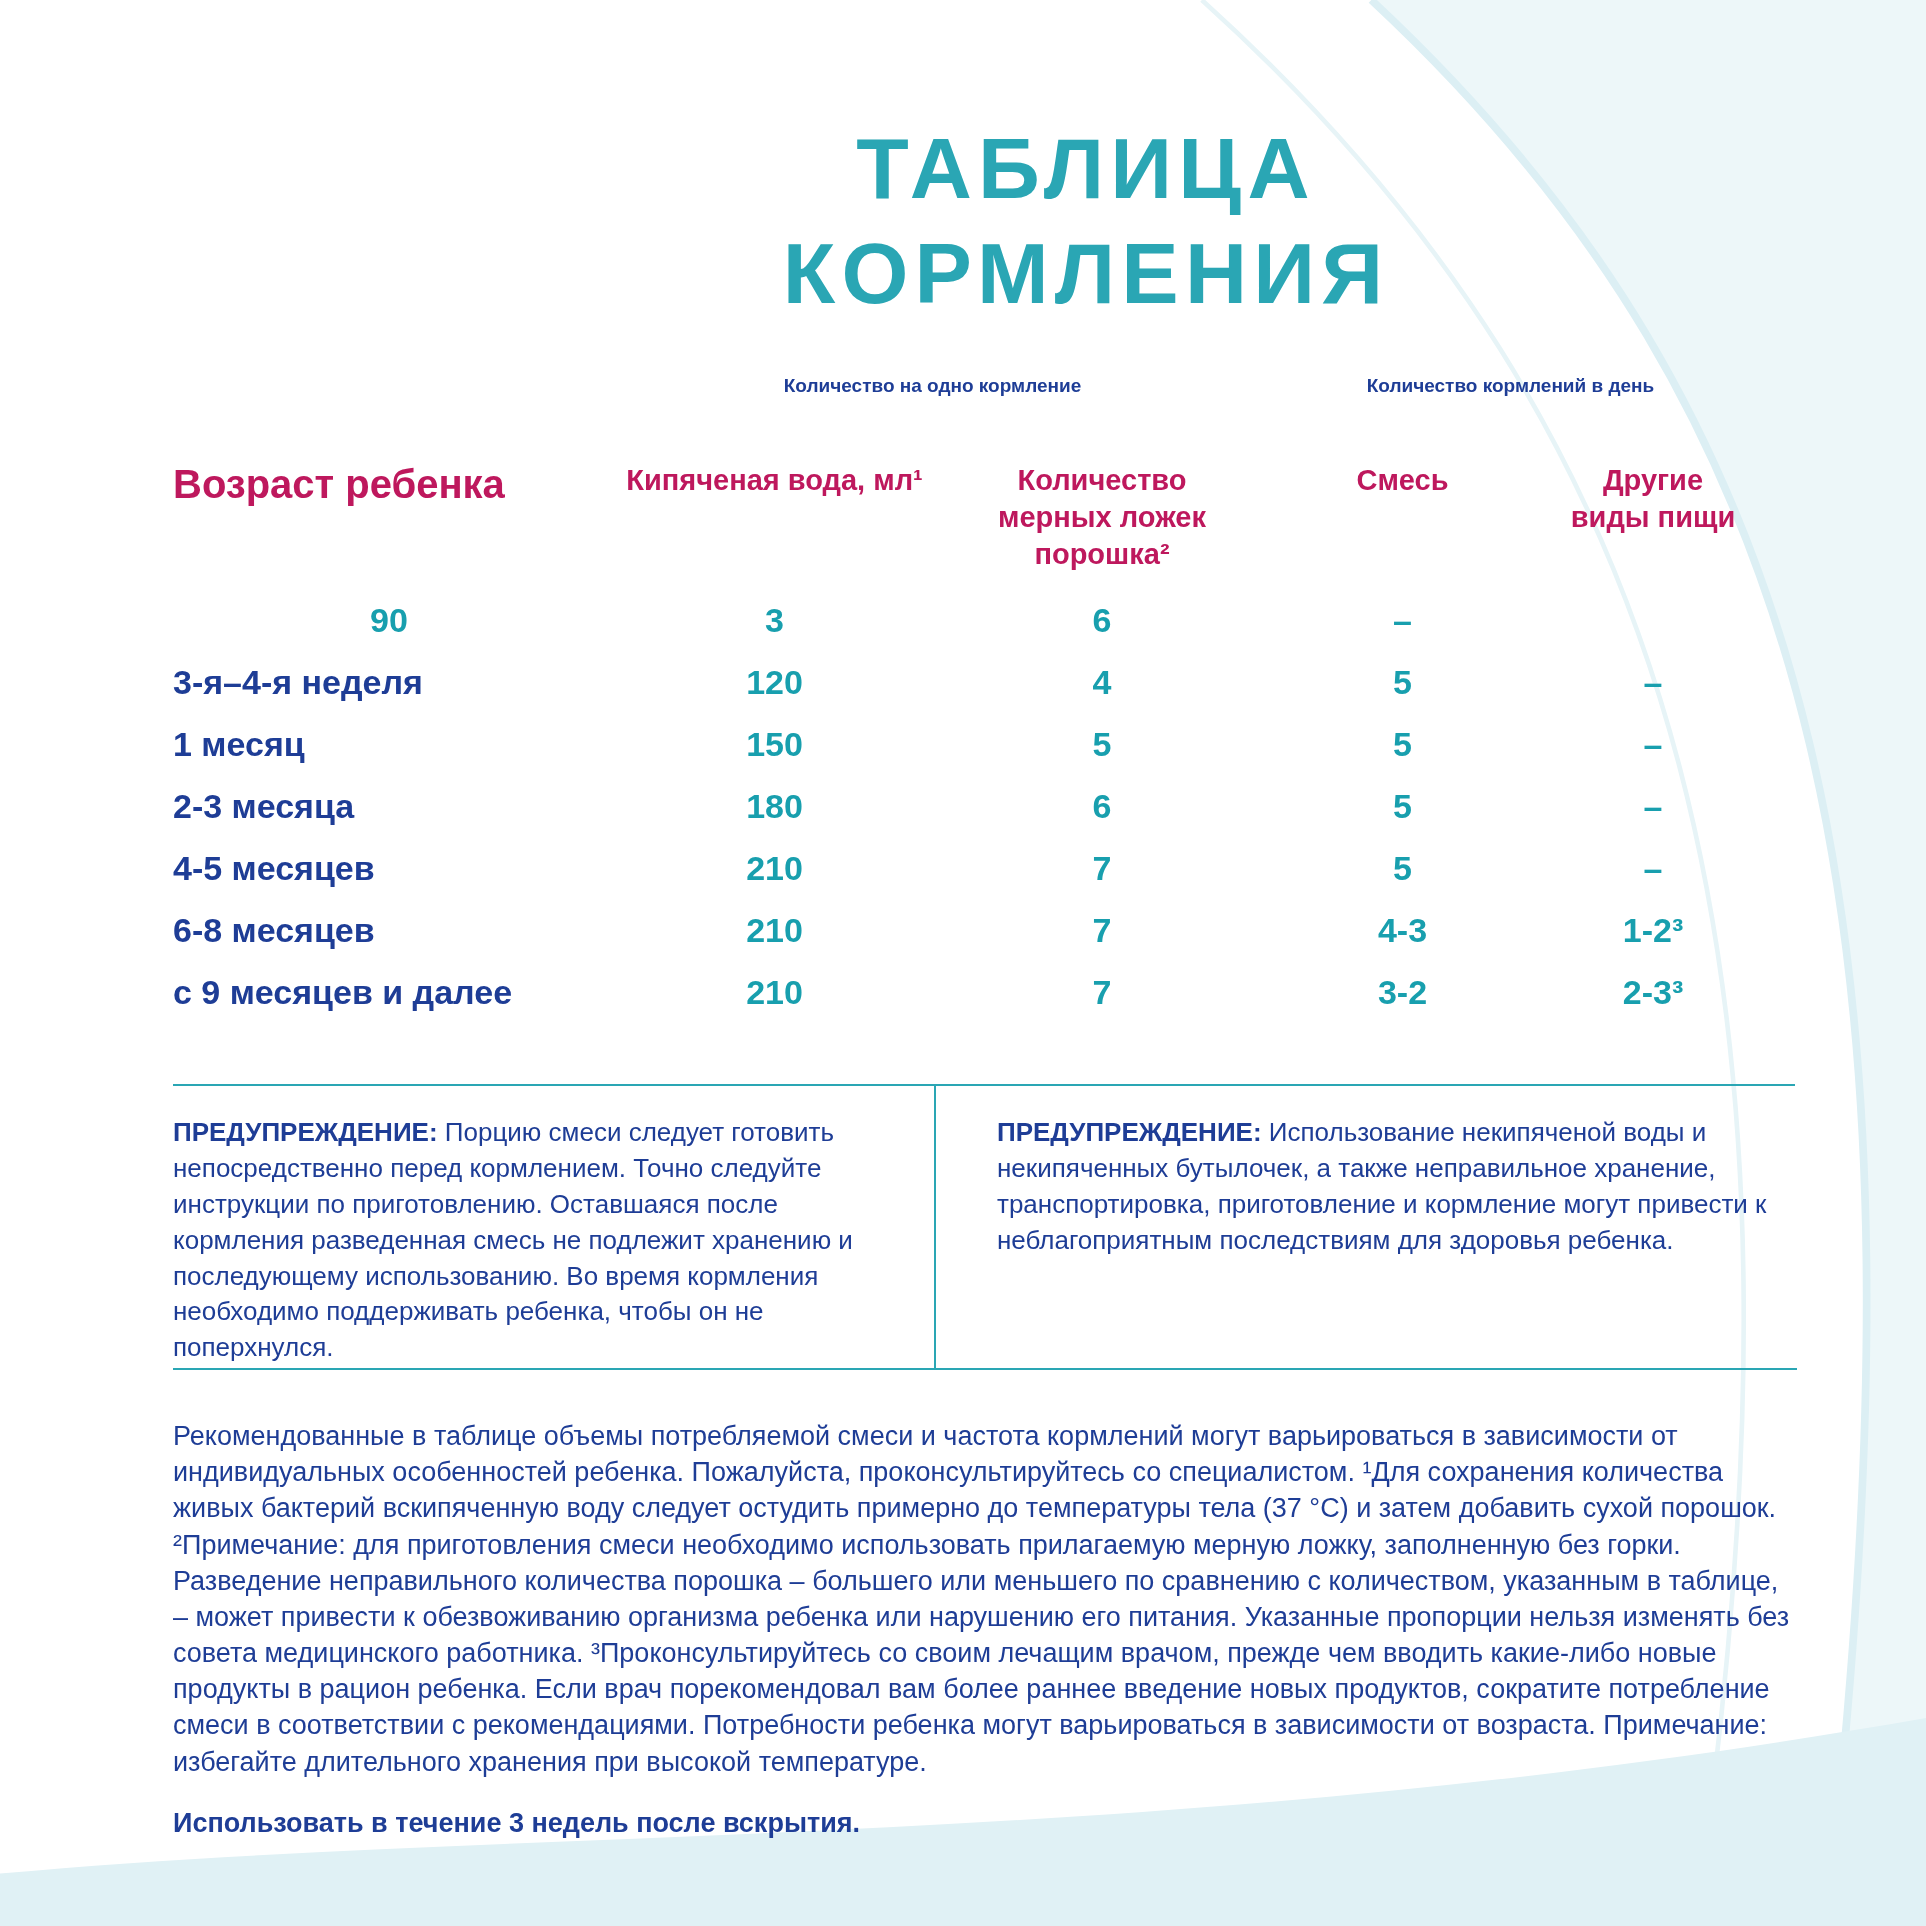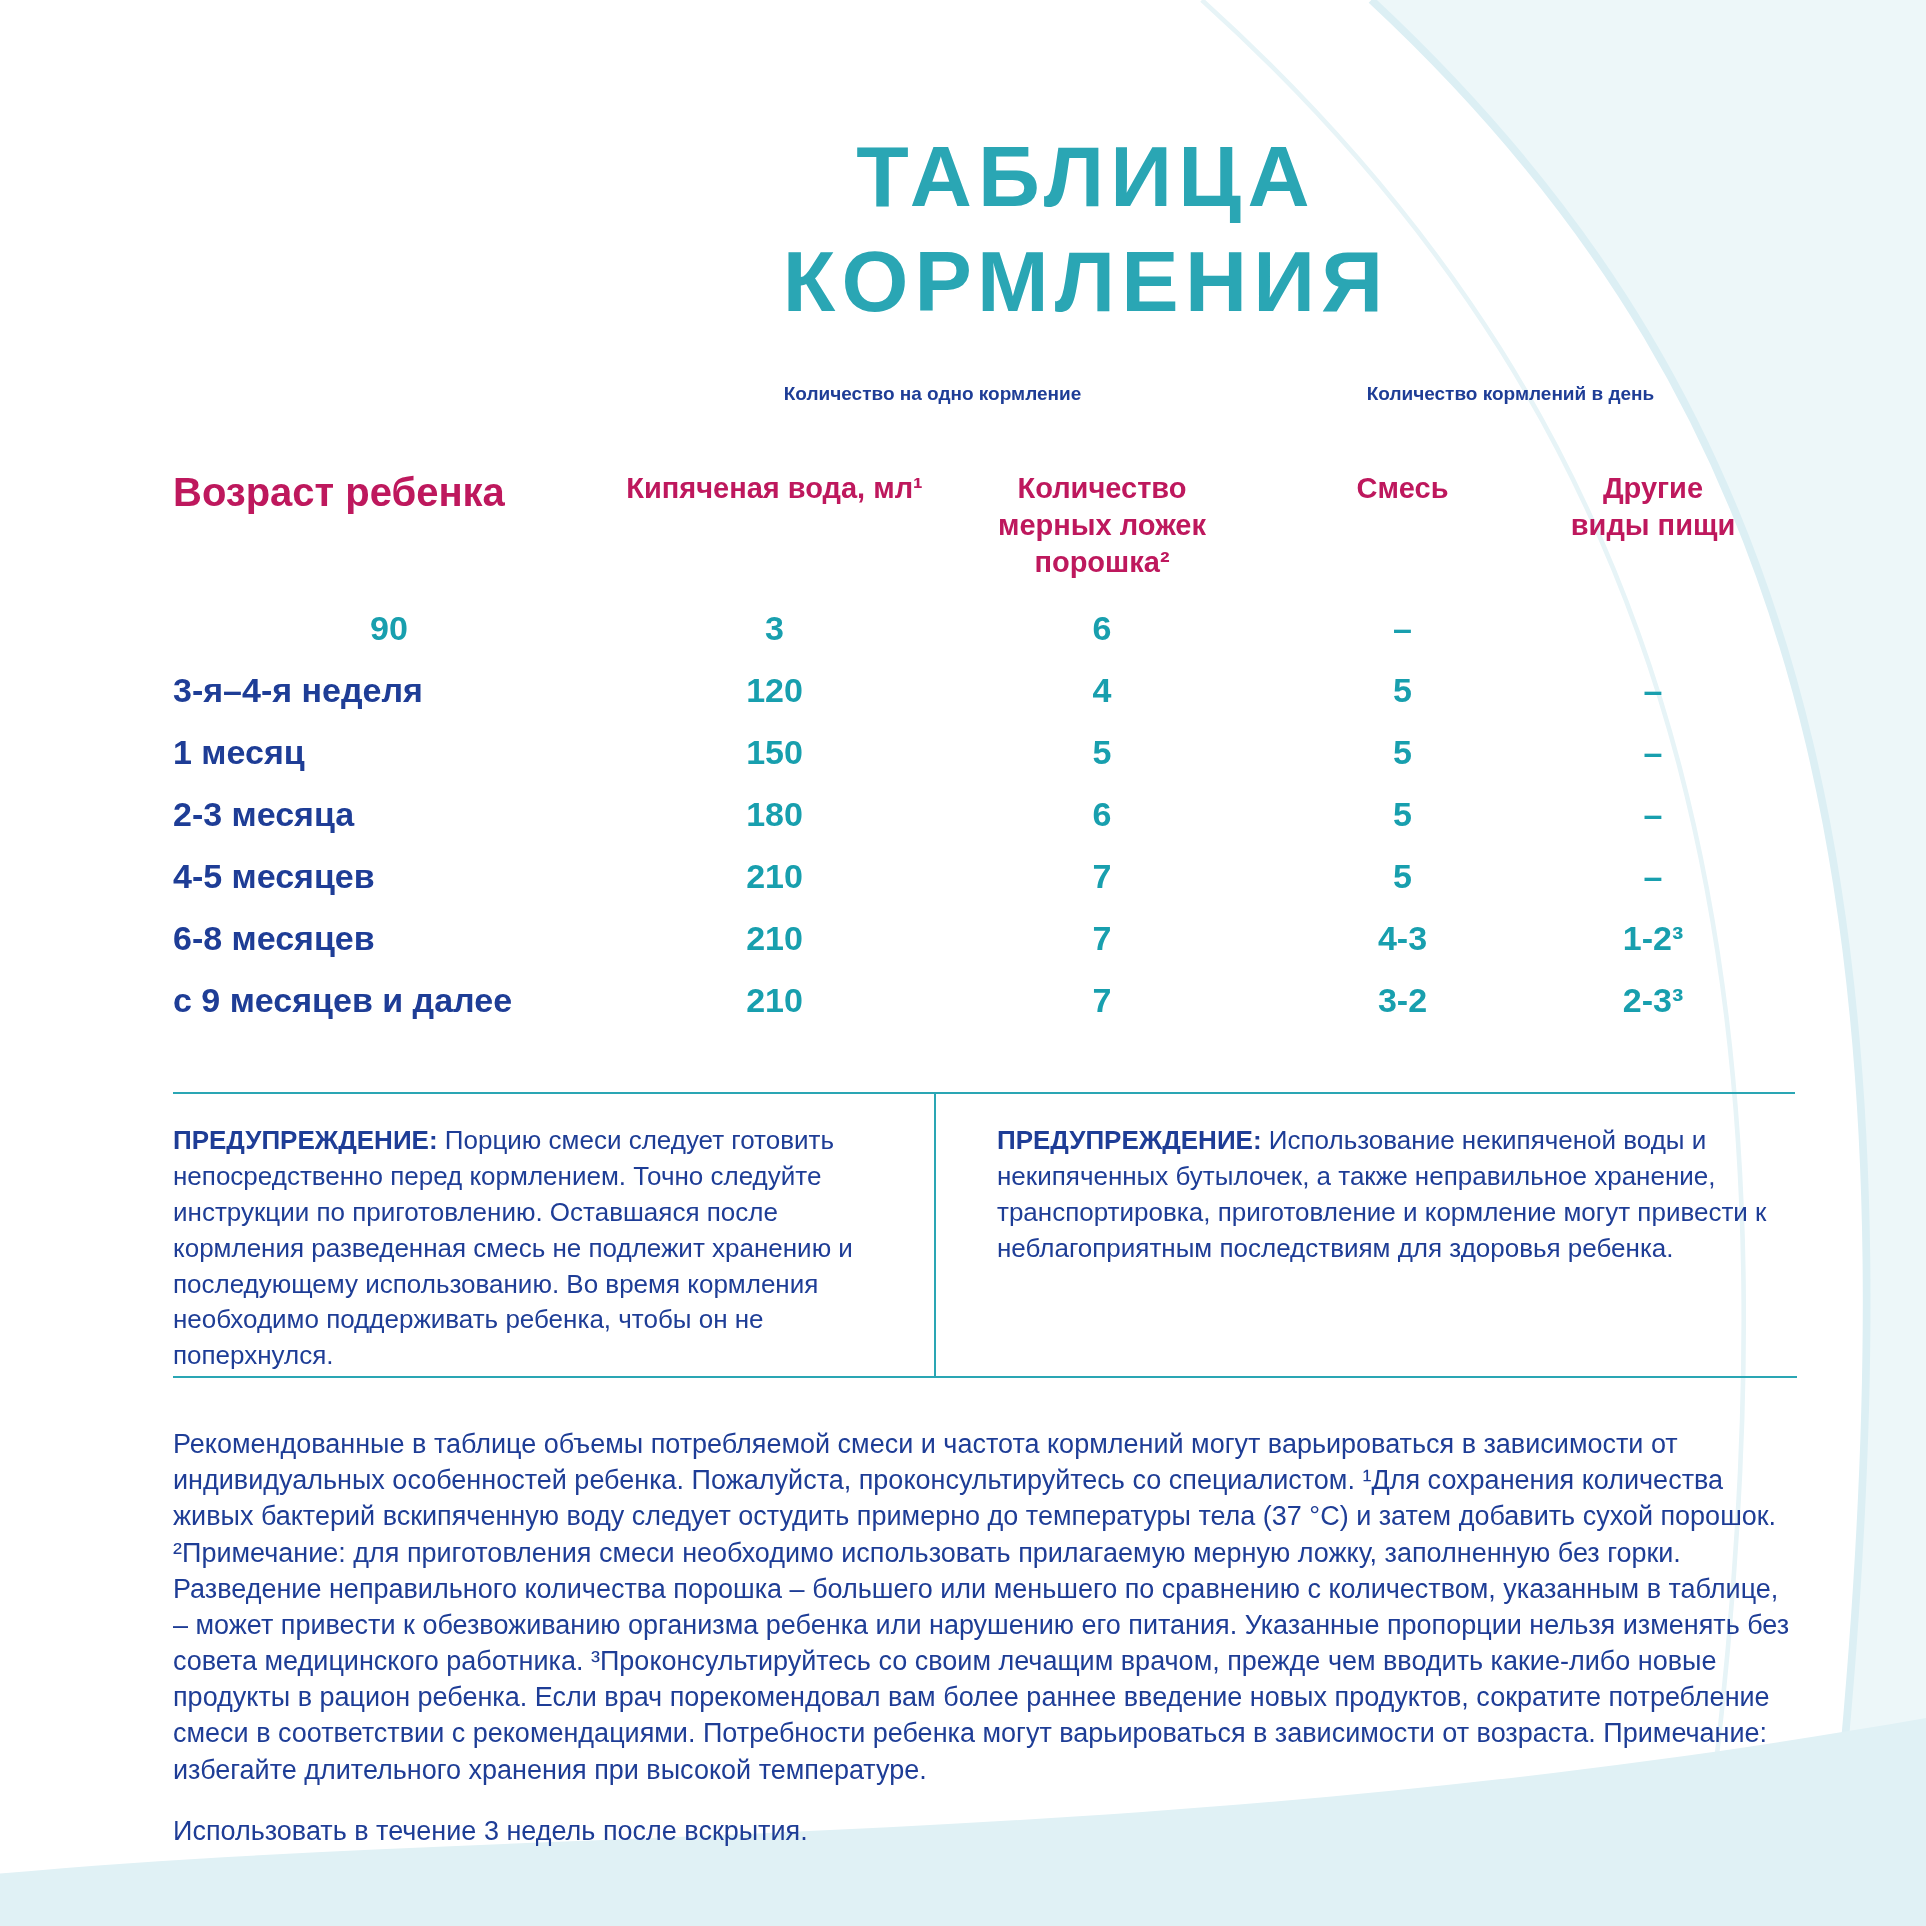--- a/index.html
+++ b/index.html
@@ -16,21 +16,20 @@
   }
   .bg-swoosh {
     position: absolute;
     inset: 0;
     z-index: 0;
   }
   .content {
     position: absolute;
     inset: 0;
     z-index: 1;
-    margin-top: 8px;
   }
   
   .title {
     position: absolute;
     top: 116px;
     left: 0;
     width: 100%;
     text-align: center;
   }
   .title-inner {
@@ -144,20 +143,21 @@
     color: #1e3d96;
   }
   .footnote-paragraph {
     font-size: 27px;
     line-height: 1.34;
   }
   .usage-line {
     margin-top: 25px;
     font-size: 27px;
     line-height: 1.34;
+    font-weight: bold;
   }
 </style>
 </head>
 <body>
 
 <svg class="bg-swoosh" viewBox="0 0 2500 2500" xmlns="http://www.w3.org/2000/svg" aria-hidden="true">
   <path d="M1850,0 C2250,280 2450,620 2500,980 L2500,0 Z" fill="#f2fafb"></path>
   <path d="M1780,0 C2360,540 2520,1200 2370,2500 L2500,2500 L2500,0 Z" fill="#edf7f9"></path>
   <path d="M1780,0 C2360,540 2520,1200 2370,2500" stroke="#dcefF4" stroke-width="10" fill="none"></path>
   <path d="M1560,0 C2180,560 2380,1260 2200,2500" stroke="#e7f4f7" stroke-width="6" fill="none"></path>

